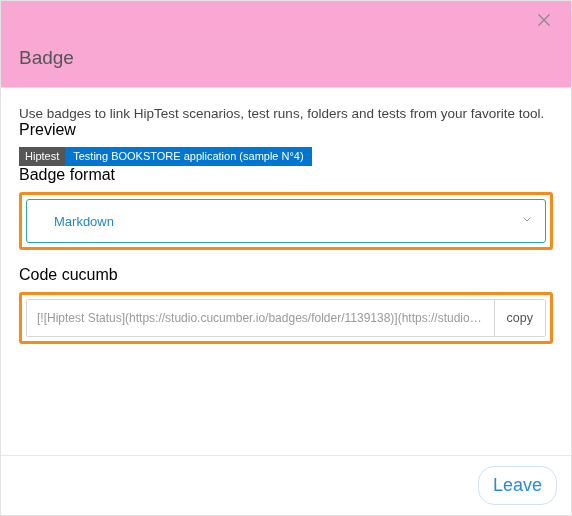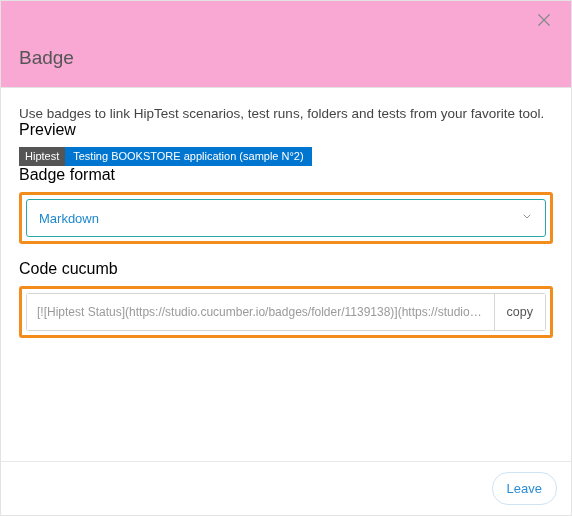--- a/index.html
+++ b/index.html
@@ -68,24 +68,24 @@
   .hl-wrap {
     border: 3px solid #f28c1a;
     border-radius: 3px;
     padding: 4px;
     margin-bottom: 16px;
   }
   .select-box {
     position: relative;
     border: 1px solid #2aa8a8;
     border-radius: 3px;
-    height: 38px;
+    height: 44px;
     display: flex;
     align-items: center;
-    padding: 0 12px;
+    padding: 0 27px;
     color: #1e88c9;
     font-size: 13px;
     cursor: pointer;
     background: #fff;
   }
   .select-box .chev {
     position: absolute;
     right: 12px;
     top: 50%;
     transform: translateY(-50%);
@@ -127,21 +127,21 @@
     padding: 10px 14px;
     display: flex;
     justify-content: flex-end;
     background: #fff;
   }
   .leave-btn {
     border: 1px solid #cfe3f3;
     background: #fff;
     color: #2b8cd6;
     padding: 8px 14px;
-    font-size: 13px;
+    font-size: 18px;
     border-radius: 16px;
     cursor: pointer;
   }
 </style>
 </head>
 <body>
 
 <div class="header">
   <div class="close-btn">
     <svg viewBox="0 0 24 24">
@@ -151,21 +151,21 @@
   <div class="title">Badge</div>
 </div>
 
 <div class="content">
 
   <div class="desc">Use badges to link HipTest scenarios, test runs, folders and tests from your favorite tool.</div>
 
   <div class="label">Preview</div>
   <div class="preview-badge">
     <span class="left">Hiptest</span>
-    <span class="right">Testing BOOKSTORE application (sample N°2)</span>
+    <span class="right">Testing BOOKSTORE application (sample N°4)</span>
   </div>
 
   <div class="label">Badge format</div>
   <div class="hl-wrap">
     <div class="select-box">
       <span>Markdown</span>
       <span class="chev">
         <svg width="12" height="12" viewBox="0 0 24 24">
             <path d="M6 9l6 6 6-6" stroke="currentColor" stroke-width="1.8" fill="none" stroke-linecap="round" stroke-linejoin="round"></path>
           </svg>

